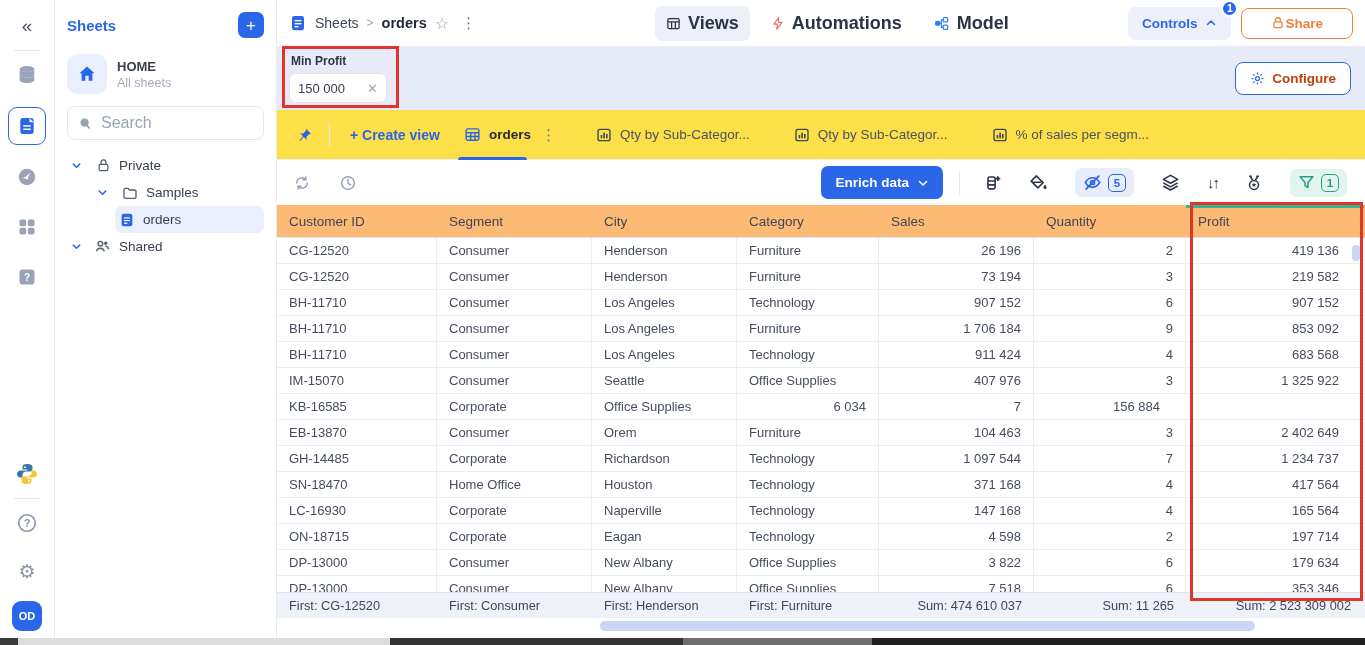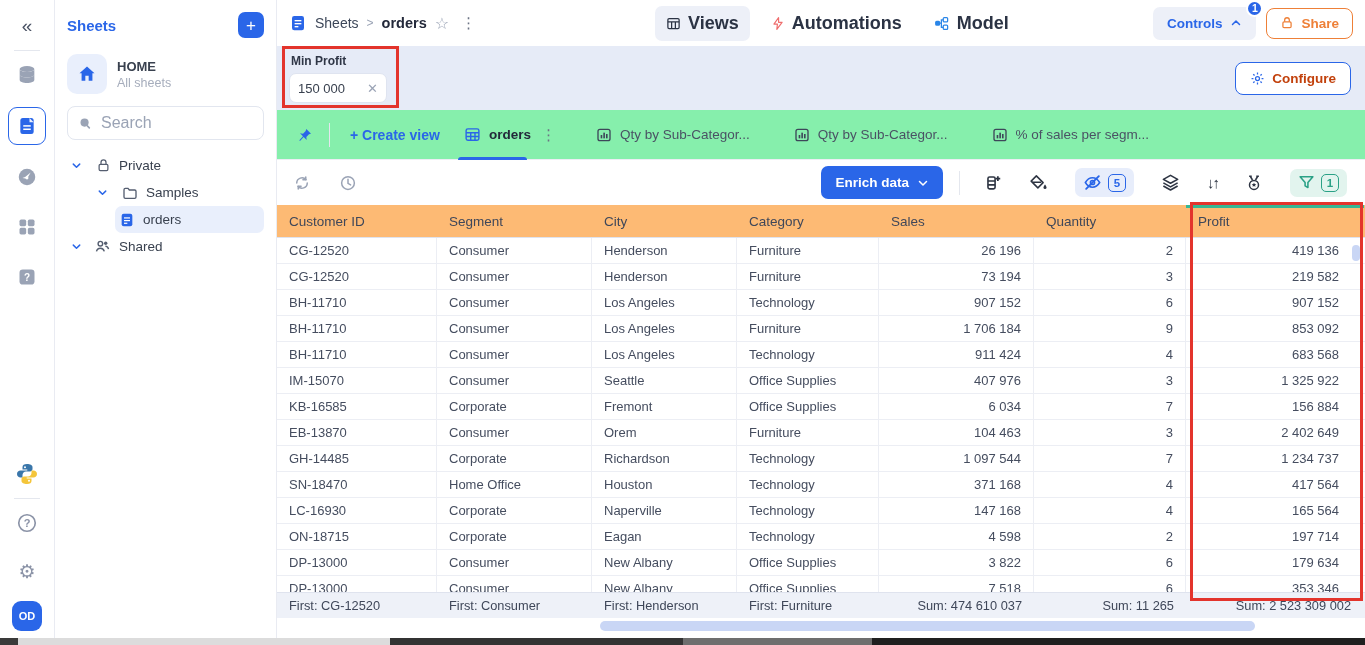--- a/index.html
+++ b/index.html
@@ -57,39 +57,39 @@
   .topnav-item { display:flex; align-items:center; gap:7px; font-size:18px; color:#2b3344;
                  font-weight:600; padding:7px 11px; border-radius:7px; cursor:pointer; }
   .topnav-pill { background:#edf0f8; }
   .top-right { margin-left:auto; display:flex; align-items:center; gap:10px; }
   .controls-btn { position:relative; display:flex; align-items:center; gap:8px; background:#edf0f8;
                   color:#2a66e8; font-size:13.5px; font-weight:bold; border:none; border-radius:7px;
                   padding:9px 14px; cursor:pointer; font-family:"Liberation Sans",sans-serif;}
   .badge-dot { position:absolute; top:-7px; right:-7px; min-width:17px; height:17px; border-radius:50%;
                background:#2a66e8; color:#fff; font-size:10.5px; font-weight:bold; display:flex;
                align-items:center; justify-content:center; border:2px solid #fff; }
-  .share-btn { display:flex; align-items:center; gap:7px; background:#fff; color:#ee8038; font-size:13.5px;
-               font-weight:bold; border:1.5px solid #ee8038; border-radius:8px; padding:7px 13px;
+  .share-btn { display:flex; align-items:center; background:#fff; color:#ee8038; font-size:13.5px;
+               font-weight:bold; border:1.5px solid #ee8038; border-radius:8px; padding:7px 29px;
                cursor:pointer; font-family:"Liberation Sans",sans-serif;}
 
   .controlsbar { height:64px; background:#e6ebf7; display:flex; padding:6px 14px 0 12px; }
   .filter-ctl { display:flex; flex-direction:column; }
   .filter-label { font-size:12px; font-weight:bold; color:#2f3646; margin:2px 0 5px 2px; }
   .filter-input { display:flex; align-items:center; width:98px; height:30px; background:#fff;
                   border:1px solid #dfe4f0; border-radius:7px; padding:0 8px; }
   .filter-input input { border:none; outline:none; width:64px; font-size:13px; color:#39414f;
                         font-family:"Liberation Sans",sans-serif; background:transparent;}
   .filter-clear { margin-left:auto; color:#9aa3b5; font-size:13px; cursor:pointer; border:none; background:none; }
   .configure-btn { margin-left:auto; align-self:center; display:flex; align-items:center; gap:7px;
                    background:#fff; border:1px solid #2a66e8; color:#c2410c; font-weight:bold;
                    font-size:13.5px; border-radius:8px; padding:8px 14px; cursor:pointer;
                    font-family:"Liberation Sans",sans-serif; margin-top:-6px;}
 
   .tabsrow { height:50px; display:flex; align-items:center; gap:0; border-bottom:1px solid #eceef4;
-             background:#86efac; padding:12px 10px; }
+             background:#fde047; padding:12px 10px; }
   .pin { padding:0 10px; display:flex; cursor:pointer; }
   .v-divider { width:1px; height:24px; background:#e4e7ee; margin:0 6px; }
   .create-view { display:flex; align-items:center; gap:6px; color:#2a66e8; font-size:14px; font-weight:600;
                  padding:0 14px; cursor:pointer; }
   .view-tab { position:relative; display:flex; align-items:center; gap:8px; font-size:13.5px; color:#4a5264;
               padding:0 10px; height:50px; cursor:pointer; white-space:nowrap; }
   .view-tab.active { color:#23293a; font-weight:600; }
   .tab-underline { position:absolute; left:4px; right:14px; bottom:0; height:3px; background:#2a66e8;
                    border-radius:3px 3px 0 0; }
   .tab-kebab { color:#6b7384; font-size:15px; padding:0 6px 0 0; cursor:pointer; }
@@ -577,21 +577,20 @@
     <div class="td">Consumer</div>
     <div class="td">Seattle</div>
     <div class="td">Office Supplies</div>
     <div class="td num">407 976</div>
     <div class="td num">3</div>
     <div class="td num profit">1 325 922</div>
   </div>
           <div class="tgrid trow">
     <div class="td">KB-16585</div>
     <div class="td">Corporate</div>
-    <div class="td">Fremont</div>
     <div class="td">Office Supplies</div>
     <div class="td num">6 034</div>
     <div class="td num">7</div>
     <div class="td num profit">156 884</div>
   </div>
           <div class="tgrid trow">
     <div class="td">EB-13870</div>
     <div class="td">Consumer</div>
     <div class="td">Orem</div>
     <div class="td">Furniture</div>

